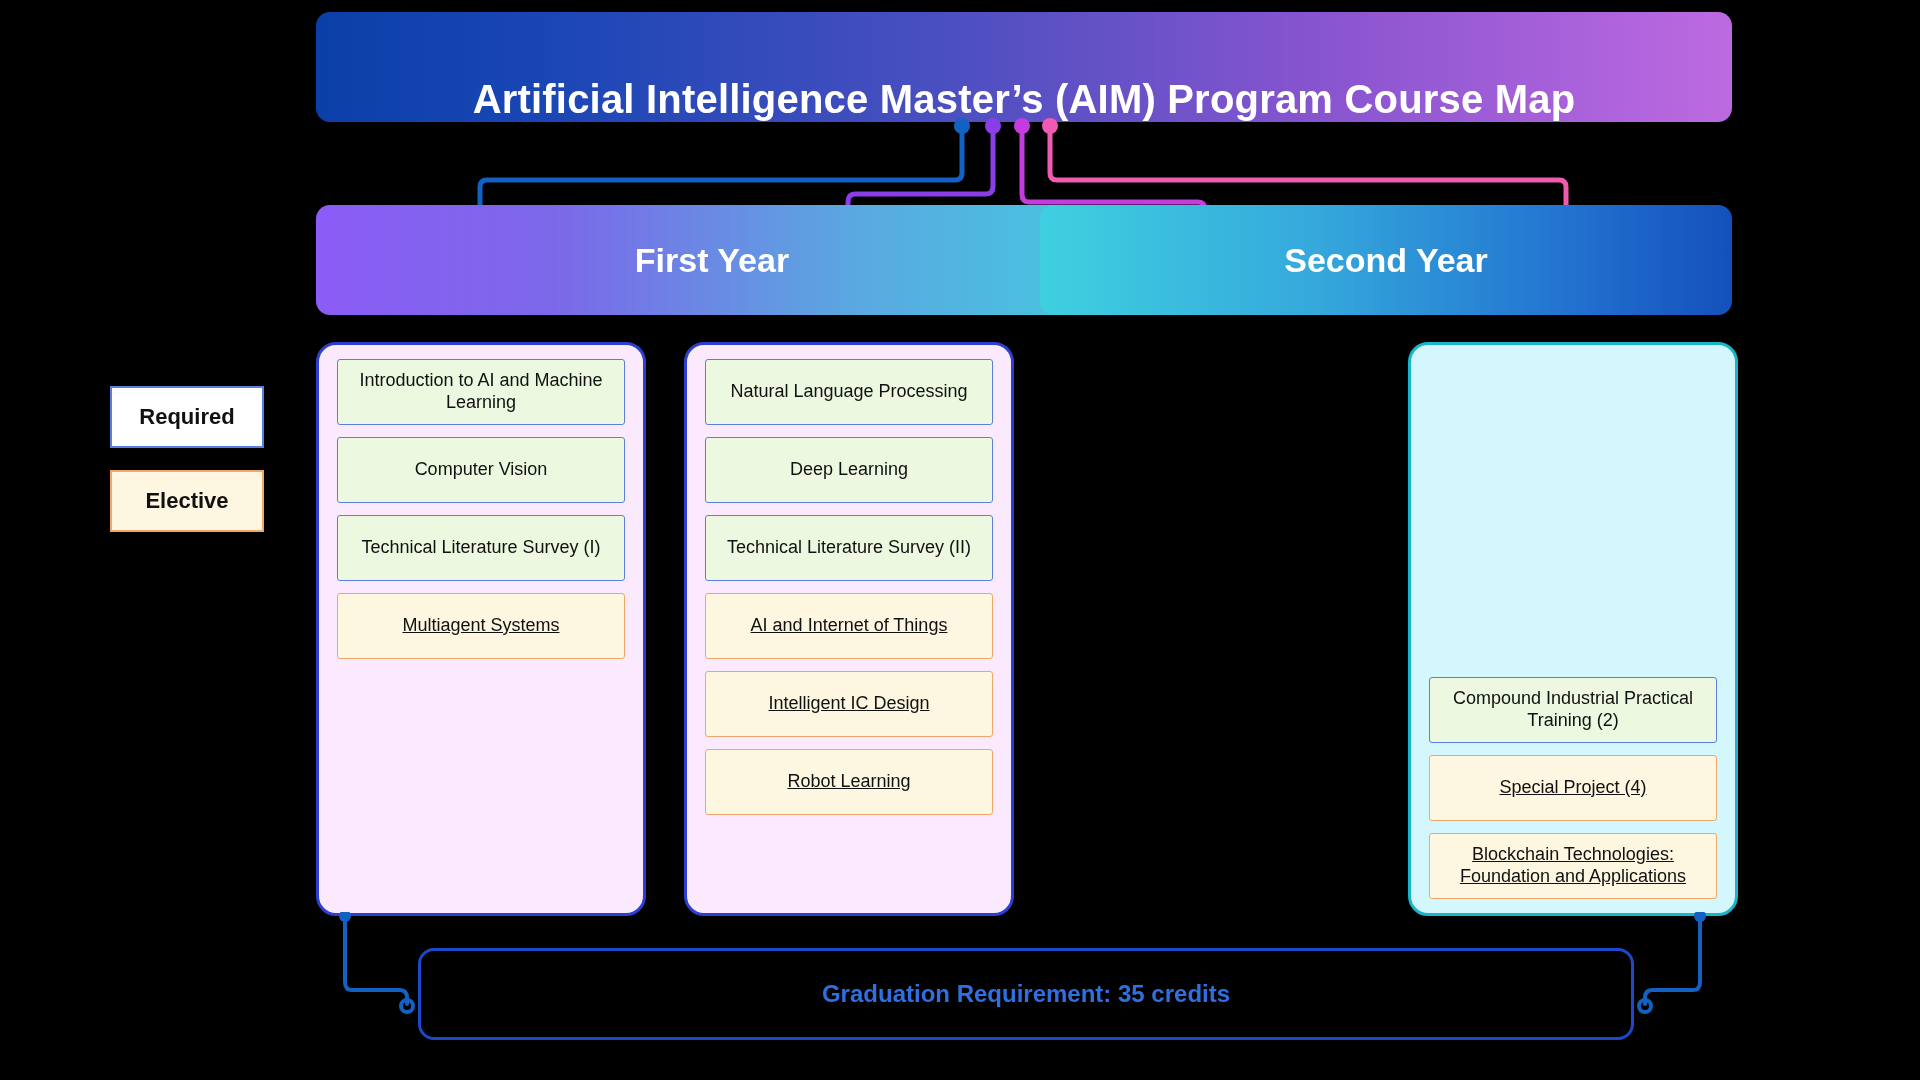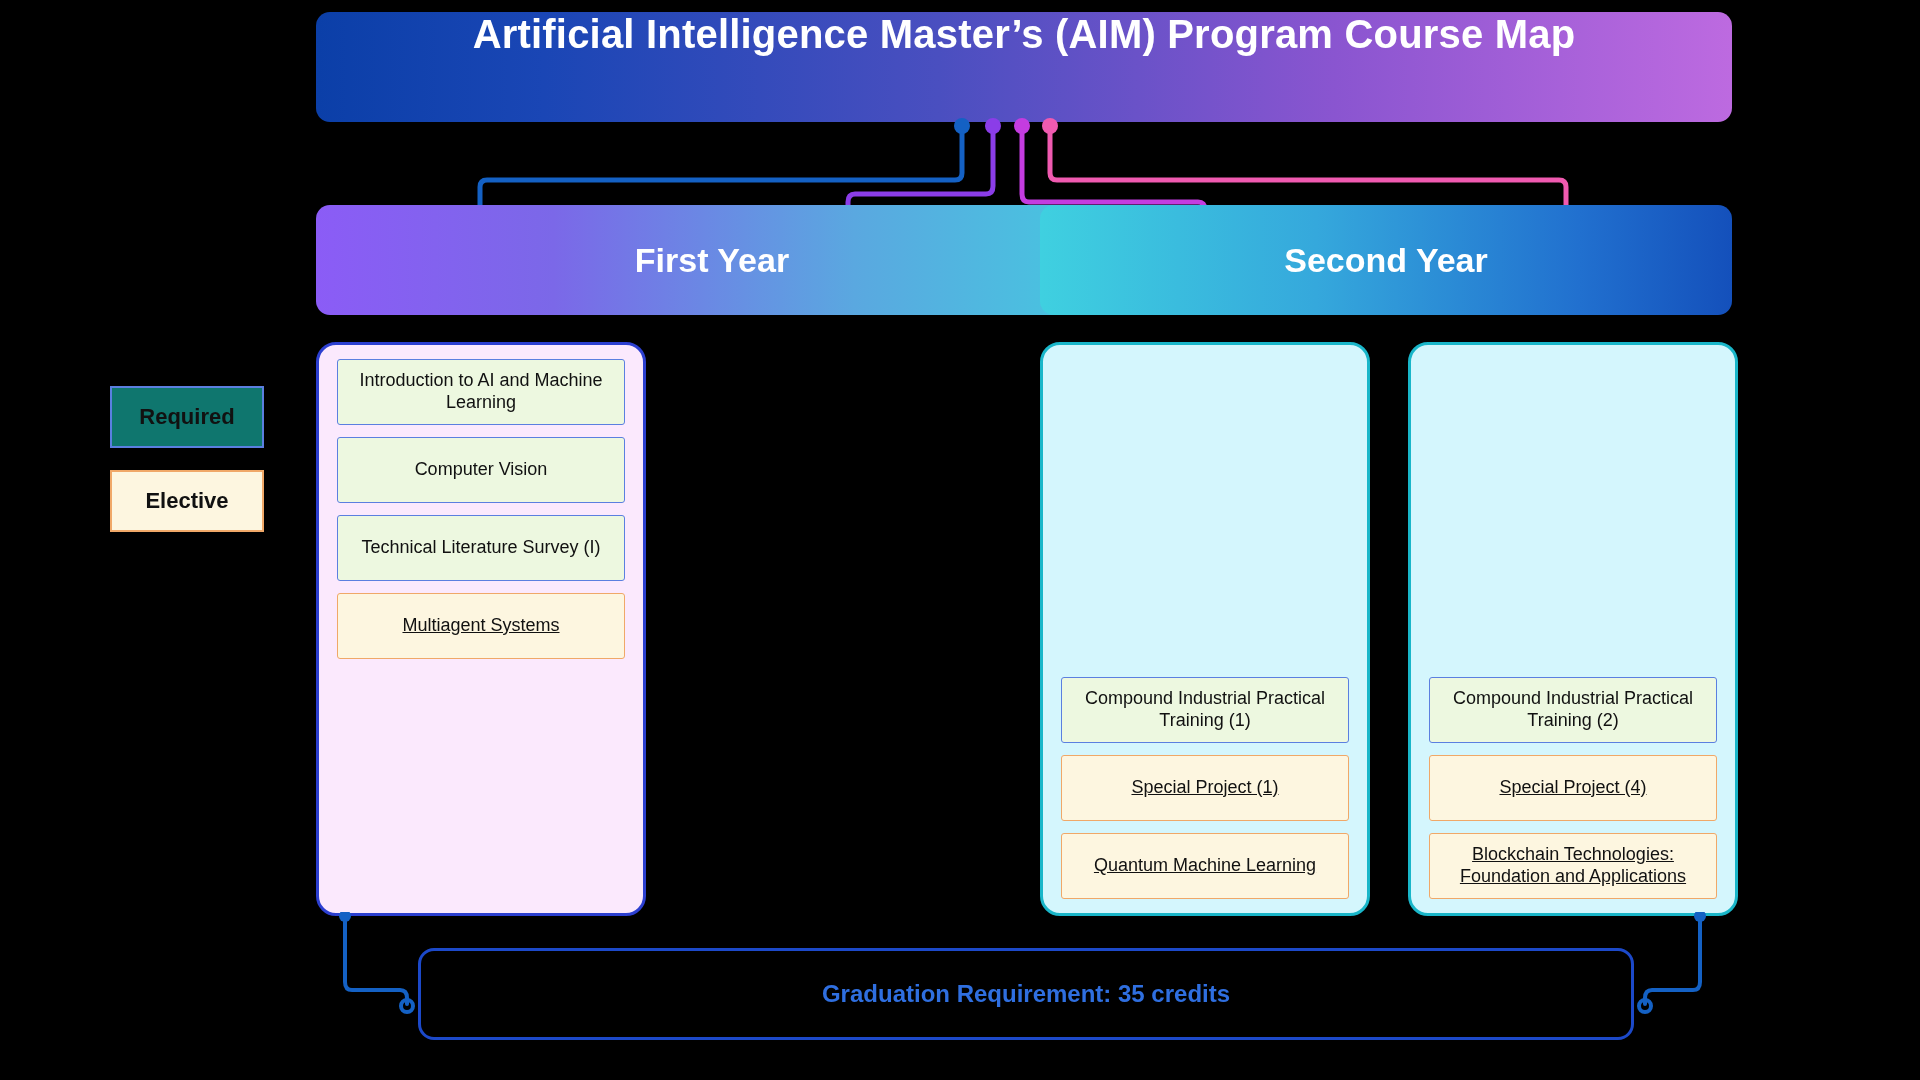--- a/index.html
+++ b/index.html
@@ -11,21 +11,21 @@
   }
   #root { position: relative; width: 1920px; height: 1080px; }
 
   
   #title-banner {
     position: absolute;
     left: 316px; top: 12px;
     width: 1416px; height: 110px;
     border-radius: 14px;
     background: linear-gradient(90deg, #0b3fa8 0%, #1a46b5 16%, #4a4fc0 44%, #8a55d0 72%, #bd6ae0 100%);
-    display: flex; align-items: flex-start; justify-content: center;
+    display: flex; align-items: flex-end; justify-content: center;
   }
   #title-text {
     color: #ffffff;
     font-size: 40px;
     font-weight: bold;
     letter-spacing: 0.2px;
     text-align: center;
   }
 
   
@@ -105,21 +105,21 @@
   }
 
   
   .legend-box {
     position: absolute;
     left: 110px;
     width: 154px; height: 62px;
     display: flex; align-items: center; justify-content: center;
     font-size: 22px; font-weight: bold; color: #111111;
   }
-  #legend-required { top: 386px; background: #0f766e; border: 2px solid #5b7fe0; }
+  #legend-required { top: 386px; background: #ffffff; border: 2px solid #5b7fe0; }
   #legend-elective { top: 470px; background: #fdf6e0; border: 2px solid #f0a868; }
 
   
   #graduation-box {
     position: absolute;
     left: 418px; top: 948px;
     width: 1216px; height: 92px;
     border-radius: 16px;
     border: 3px solid #1c49c9;
     background: #000000;
@@ -170,24 +170,27 @@
   <div class="legend-box" id="legend-elective">
     <span>Elective</span>
   </div>
 
   <div class="course-panel panel-pink" id="panel-y1-c1">
       <div class="course-box course-required">Introduction to AI and Machine Learning</div>
       <div class="course-box course-required">Computer Vision</div>
       <div class="course-box course-required">Technical Literature Survey (I)</div>
       <div class="course-box course-elective">Multiagent Systems</div>
     </div>
-  <div class="course-panel panel-cyan panel-bottom" id="panel-y2-c1">
-      <div class="course-box course-required">Compound Industrial Practical Training (1)</div>
-      <div class="course-box course-elective">Special Project (1)</div>
-      <div class="course-box course-elective">Quantum Machine Learning</div>
+  <div class="course-panel panel-pink" id="panel-y1-c2">
+      <div class="course-box course-required">Natural Language Processing</div>
+      <div class="course-box course-required">Deep Learning</div>
+      <div class="course-box course-required">Technical Literature Survey (II)</div>
+      <div class="course-box course-elective">AI and Internet of Things</div>
+      <div class="course-box course-elective">Intelligent IC Design</div>
+      <div class="course-box course-elective">Robot Learning</div>
     </div>
   <div class="course-panel panel-cyan panel-bottom" id="panel-y2-c2">
       <div class="course-box course-required">Compound Industrial Practical Training (2)</div>
       <div class="course-box course-elective">Special Project (4)</div>
       <div class="course-box course-elective">Blockchain Technologies: Foundation and Applications</div>
     </div>
 
   <svg id="connectors-bottom" viewBox="0 0 1920 130" preserveAspectRatio="none">
     <path d="M 345 4 L 345 70 Q 345 78 352 78 L 400 78 Q 407 78 407 86 L 407 92" fill="none" stroke="#1461c4" stroke-width="4" stroke-linecap="round"></path>
     <circle cx="345" cy="4" r="6" fill="#1461c4"></circle>

